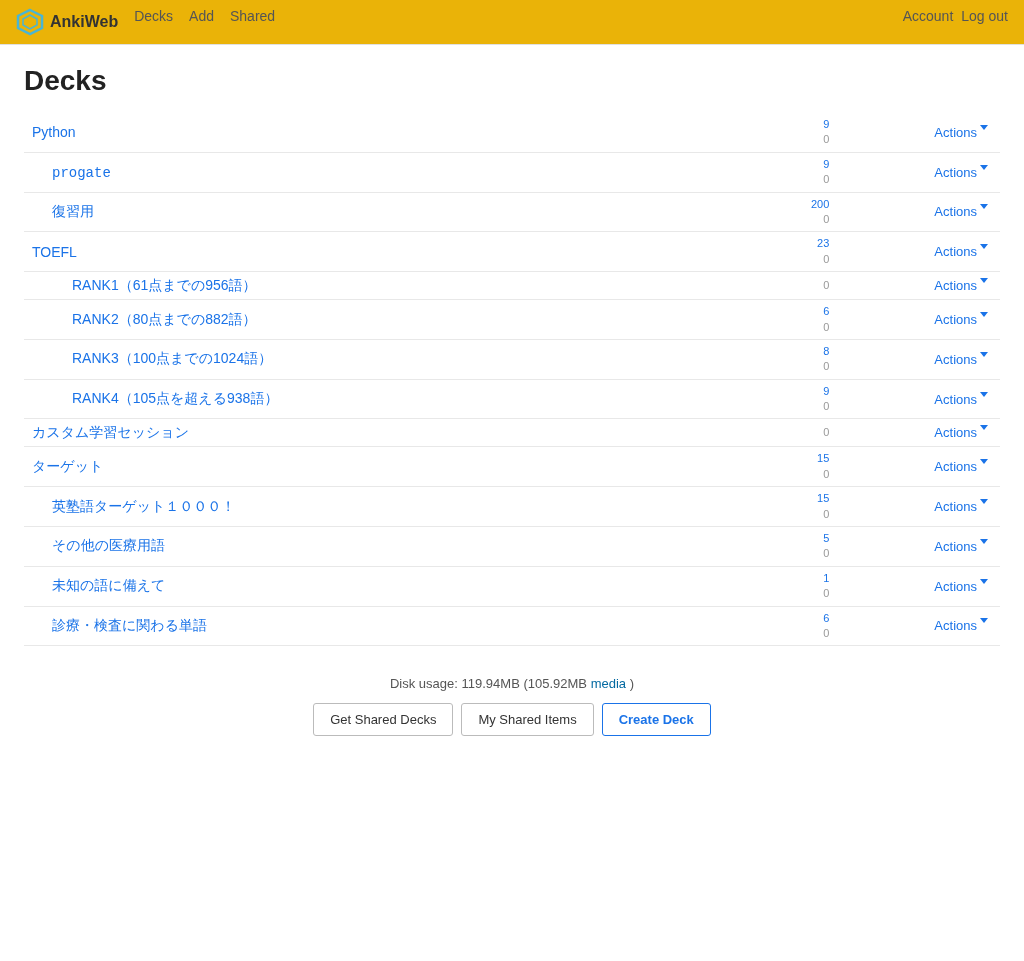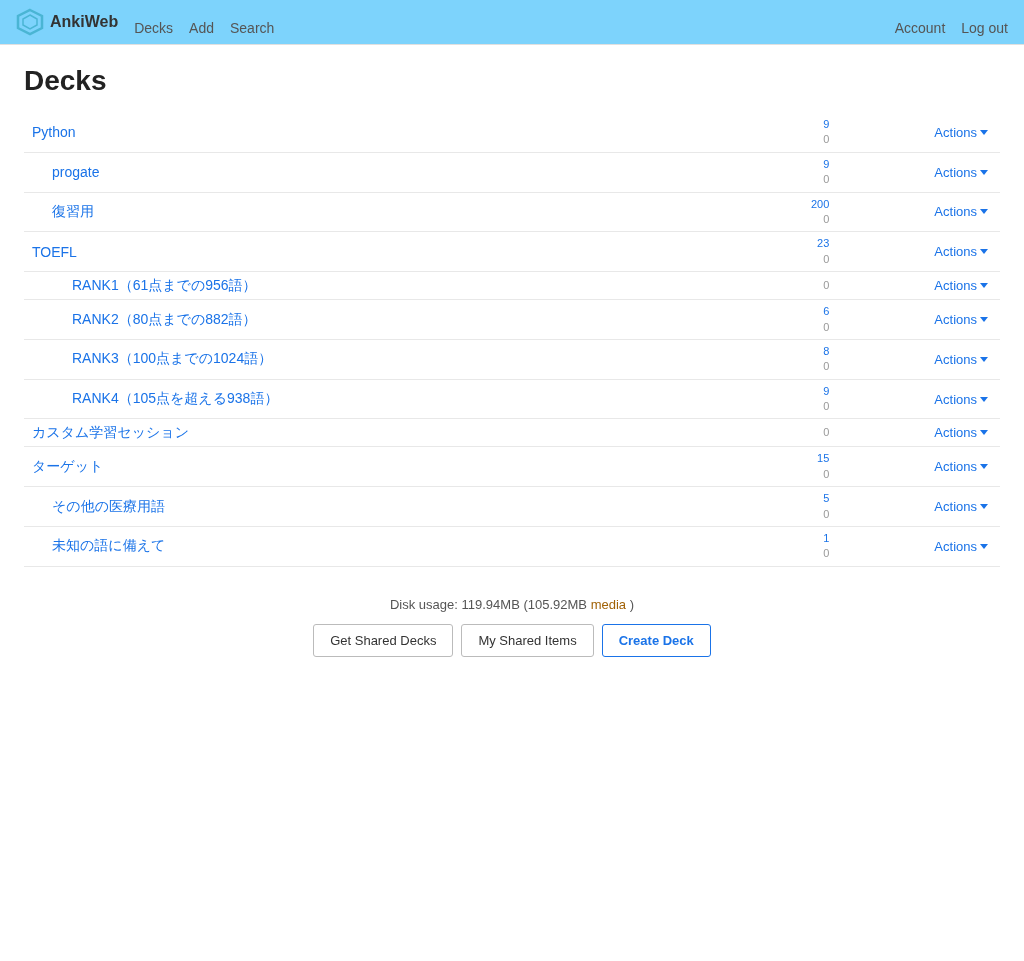--- a/index.html
+++ b/index.html
@@ -5,24 +5,24 @@
     * { box-sizing: border-box; margin: 0; padding: 0; }
     body {
       font-family: -apple-system, BlinkMacSystemFont, "Segoe UI", Arial, sans-serif;
       font-size: 14px;
       color: #333;
       background: #fff;
     }
     
     .navbar {
       display: flex;
-      align-items: flex-end;
+      align-items: flex-start;
       padding: 8px 16px;
       border-bottom: 1px solid #e0e0e0;
-      background: #7dd3fc;
+      background: #eab308;
     }
     .navbar-brand {
       display: flex;
       align-items: center;
       gap: 6px;
       font-weight: bold;
       font-size: 16px;
       color: #333;
       margin-right: 16px;
     }
@@ -35,21 +35,21 @@
       gap: 16px;
     }
     .navbar-links a {
       color: #555;
       text-decoration: none;
       font-size: 14px;
     }
     .navbar-right {
       margin-left: auto;
       display: flex;
-      gap: 16px;
+      gap: 8px;
     }
     .navbar-right a {
       color: #555;
       text-decoration: none;
       font-size: 14px;
     }
 
     
     .main {
       padding: 20px 24px;
@@ -75,21 +75,21 @@
       vertical-align: middle;
     }
     .deck-name {
       width: 70%;
     }
     .deck-name a {
       color: #1a73e8;
       text-decoration: none;
       font-size: 14px;
     }
-    .deck-name.indent1 a { padding-left: 20px; display: inline-block; }
+    .deck-name.indent1 a { padding-left: 20px; display: inline-block; font-family: Liberation Mono, monospace; }
     .deck-name.indent2 a { padding-left: 40px; display: inline-block; }
     .deck-counts {
       width: 80px;
       text-align: right;
       padding-right: 12px;
     }
     .count-new {
       color: #1a73e8;
       font-size: 11px;
       text-align: right;
@@ -108,42 +108,42 @@
       text-align: right;
     }
     .actions-btn {
       color: #1a73e8;
       font-size: 13px;
       cursor: pointer;
       background: none;
       border: none;
       padding: 2px 4px;
       display: inline-flex;
-      align-items: center;
+      align-items: flex-start;
       gap: 3px;
     }
     .caret {
       display: inline-block;
       width: 0;
       height: 0;
       border-left: 4px solid transparent;
       border-right: 4px solid transparent;
       border-top: 5px solid #1a73e8;
       vertical-align: middle;
     }
 
     
     .footer {
       margin-top: 30px;
       text-align: center;
       color: #555;
       font-size: 13px;
     }
     .footer .media-link {
-      color: #a16207;
+      color: #0369a1;
       text-decoration: none;
     }
     .footer-btns {
       margin-top: 12px;
       display: flex;
       justify-content: center;
       gap: 8px;
     }
     .btn-outline {
       padding: 8px 16px;
@@ -172,21 +172,21 @@
   <div class="navbar-brand">
     <svg class="navbar-logo" viewBox="0 0 28 28">
       <polygon points="14,2 26,8 26,20 14,26 2,20 2,8" fill="none" stroke="#4ab5d4" stroke-width="2.5"></polygon>
       <polygon points="14,7 21,11 21,17 14,21 7,17 7,11" fill="none" stroke="#4ab5d4" stroke-width="1.5"></polygon>
     </svg>
     <span>AnkiWeb</span>
   </div>
   <div class="navbar-links">
     <a href="#">Decks</a>
     <a href="#">Add</a>
-    <a href="#">Search</a>
+    <a href="#">Shared</a>
   </div>
   <div class="navbar-right">
     <a href="#">Account</a>
     <a href="#">Log out</a>
   </div>
 </nav>
 
 <div class="main">
   <h1 class="page-title">Decks</h1>
 
@@ -266,31 +266,47 @@
         </tr>
         <tr>
           <td class="deck-name"><a href="#">ターゲット</a></td>
           <td class="deck-counts">
             <span class="count-new">15</span>
             <span class="count-review">0</span>
           </td>
           <td class="deck-actions"><button class="actions-btn">Actions <span class="caret"></span></button></td>
         </tr>
         <tr>
+          <td class="deck-name indent1"><a href="#">英塾語ターゲット１０００！</a></td>
+          <td class="deck-counts">
+            <span class="count-new">15</span>
+            <span class="count-review">0</span>
+          </td>
+          <td class="deck-actions"><button class="actions-btn">Actions <span class="caret"></span></button></td>
+        </tr>
+        <tr>
           <td class="deck-name indent1"><a href="#">その他の医療用語</a></td>
           <td class="deck-counts">
             <span class="count-new">5</span>
             <span class="count-review">0</span>
           </td>
           <td class="deck-actions"><button class="actions-btn">Actions <span class="caret"></span></button></td>
         </tr>
         <tr>
           <td class="deck-name indent1"><a href="#">未知の語に備えて</a></td>
           <td class="deck-counts">
             <span class="count-new">1</span>
+            <span class="count-review">0</span>
+          </td>
+          <td class="deck-actions"><button class="actions-btn">Actions <span class="caret"></span></button></td>
+        </tr>
+        <tr>
+          <td class="deck-name indent1"><a href="#">診療・検査に関わる単語</a></td>
+          <td class="deck-counts">
+            <span class="count-new">6</span>
             <span class="count-review">0</span>
           </td>
           <td class="deck-actions"><button class="actions-btn">Actions <span class="caret"></span></button></td>
         </tr>
       </tbody>
   </table>
 
   <div class="footer">
     <div>
       <span>Disk usage: 119.94MB (105.92MB</span>

